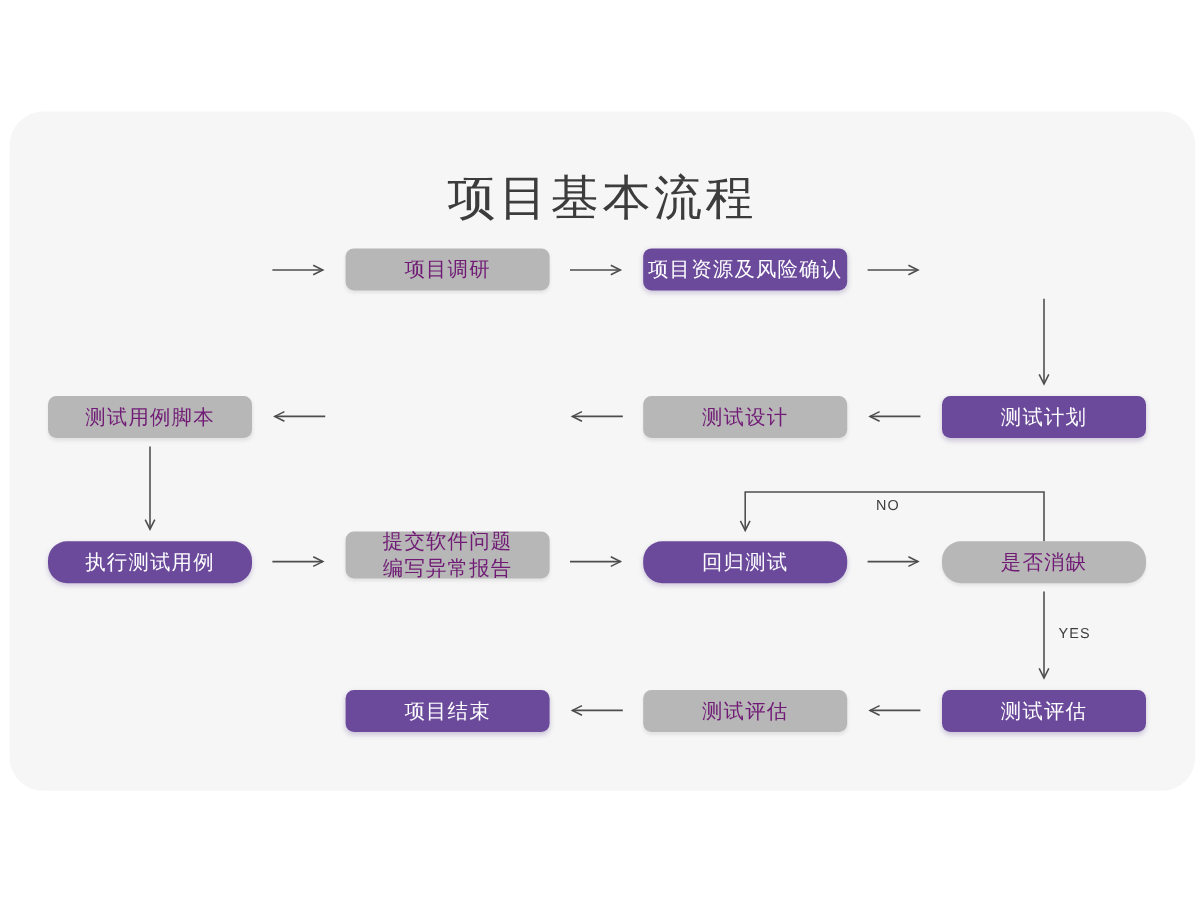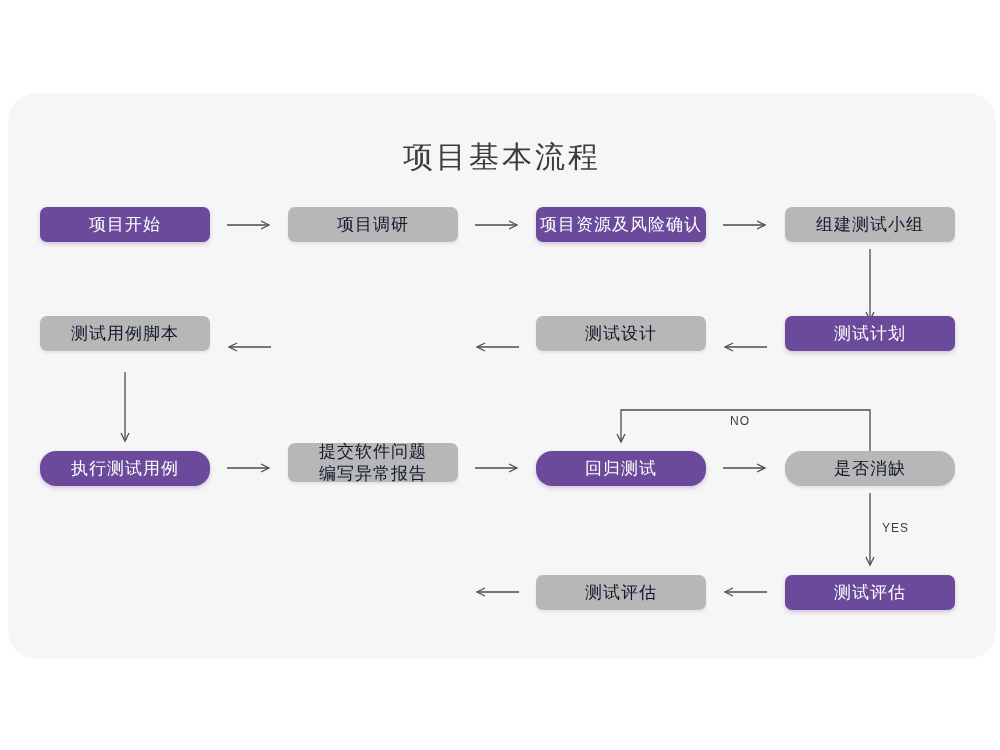--- a/index.html
+++ b/index.html
@@ -7,37 +7,37 @@
     width:1000px;height:750px;background:#ffffff;
     font-family:"Liberation Sans","DejaVu Sans",sans-serif;
     position:relative;overflow:hidden;
   }
   .panel{
     position:absolute;left:8px;top:93px;width:988px;height:566px;
     background:#f6f6f6;border-radius:28px;
   }
   .title{
     position:absolute;left:0;top:44px;width:100%;
-    text-align:center;font-size:30px;letter-spacing:3px;
+    text-align:center;font-size:40px;letter-spacing:3px;
     color:#3c3c3c;font-weight:500;margin:0;
   }
   .node{
     position:absolute;width:170px;height:35px;border-radius:7px;
     display:flex;align-items:center;justify-content:center;
     font-size:17px;letter-spacing:1px;text-align:center;
     box-sizing:border-box;
   }
   .node.purple{background:#6b4a9b;color:#ffffff;box-shadow:0 2px 4px rgba(80,50,130,0.25);}
-  .node.gray{background:#b7b7b7;color:#0f172a;box-shadow:0 2px 3px rgba(0,0,0,0.08);}
+  .node.gray{background:#b7b7b7;color:#701a75;box-shadow:0 2px 3px rgba(0,0,0,0.08);}
   .node.tall{height:39px;flex-direction:column;line-height:22px;}
   .node.tall span{display:block;line-height:22px;}
   
   .c1{left:32px;} .c2{left:280px;} .c3{left:528px;} .c4{left:777px;}
   
-  .r1{top:114px;} .r2{top:223px;} .r3{top:358px;border-radius:16px;} .r3tall{top:350px;} .r4{top:482px;}
+  .r1{top:114px;} .r2{top:237px;} .r3{top:358px;border-radius:16px;} .r3tall{top:350px;} .r4{top:482px;}
   .connectors{position:absolute;left:0;top:0;width:988px;height:566px;}
   .edge-label{
     position:absolute;font-size:12px;color:#3d3d3d;letter-spacing:1px;
   }
   .no-label{left:722px;top:321px;}
   .yes-label{left:874px;top:428px;}
 </style>
 </head>
 <body>
 
@@ -74,33 +74,32 @@
       <path d="M862,400 V472" marker-end="url(#ah)"></path>
 
       <path d="M759,499 H717" marker-end="url(#ah)"></path>
       <path d="M511,499 H469" marker-end="url(#ah)"></path>
     </g>
   </svg>
 
   <div class="edge-label no-label">NO</div>
   <div class="edge-label yes-label">YES</div>
 
-  <div class="node purple r1 c1">项目开始</div>
   <div class="node gray r1 c2">项目调研</div>
   <div class="node purple r1 c3">项目资源及风险确认</div>
-  <div class="node gray r1 c4">组建测试小组</div>
 
   <div class="node gray r2 c1">测试用例脚本</div>
   <div class="node gray r2 c3">测试设计</div>
   <div class="node purple r2 c4">测试计划</div>
 
   <div class="node purple r3 c1">执行测试用例</div>
   <div class="node gray tall r3tall c2">
     <span>提交软件问题</span>
     <span>编写异常报告</span>
   </div>
   <div class="node purple r3 c3">回归测试</div>
   <div class="node gray r3 c4">是否消缺</div>
 
+  <div class="node purple r4 c2">项目结束</div>
   <div class="node gray r4 c3">测试评估</div>
   <div class="node purple r4 c4">测试评估</div>
 
 </div>
 
 </body></html>

